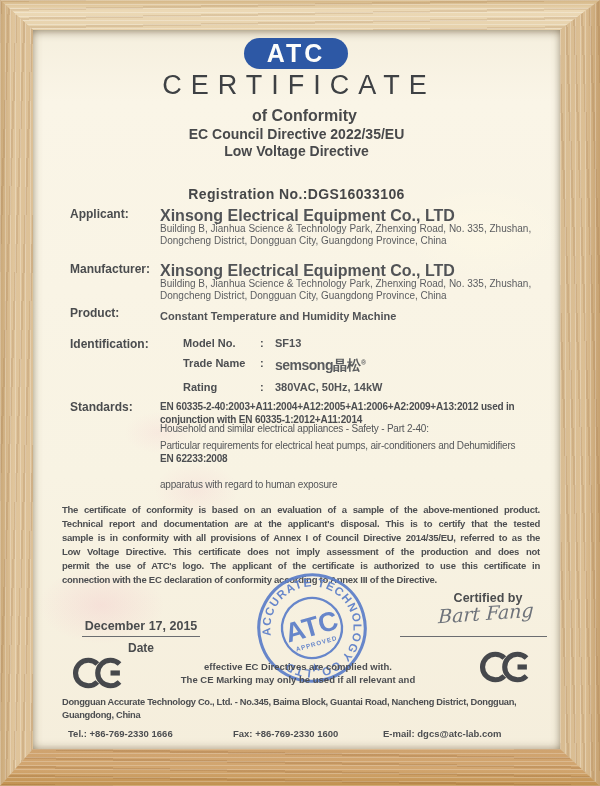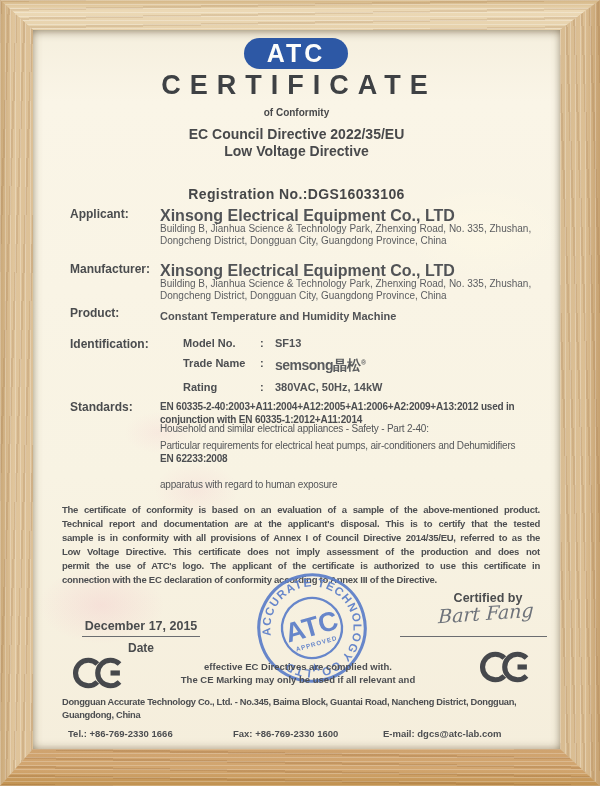--- a/index.html
+++ b/index.html
@@ -39,22 +39,22 @@
       linear-gradient(180deg,#f5efde 0,#faf5e7 10%,#f8f3e3 62%,#f5eedc 100%);
     box-shadow:inset 0 6px 8px -4px rgba(90,70,40,.5),inset 6px 0 8px -5px rgba(90,70,40,.3),
       inset -6px 0 8px -5px rgba(90,70,40,.3),inset 0 -6px 8px -5px rgba(90,70,40,.35);}
 
   .abs{position:absolute;}
   .ctr{left:0;width:527px;text-align:center;}
 
   
   .atc-pill{top:8px;left:211px;width:104px;height:31px;border-radius:16px;background:#2d58a5;
     color:#fdfdfb;font-weight:bold;font-size:25px;letter-spacing:3px;text-align:center;line-height:30px;}
-  .cert-title{top:40px;font-weight:bold;font-size:27px;letter-spacing:9px;color:#3e4144;padding-left:5px;box-sizing:border-box;}
-  .subtitle{top:77px;font-weight:bold;font-size:10px;color:#48494b;}
+  .cert-title{top:40px;font-weight:normal;font-size:27px;letter-spacing:9px;color:#3e4144;padding-left:5px;box-sizing:border-box;}
+  .subtitle{top:77px;font-weight:bold;font-size:16px;color:#48494b;padding-left:8px;}
   .directive1{top:96px;font-weight:bold;font-size:14px;color:#48494b;}
   .directive2{top:113px;font-weight:bold;font-size:14px;color:#48494b;}
   .registration{top:156px;font-weight:bold;font-size:14px;letter-spacing:.4px;color:#454648;}
 
   
   .lbl{left:37px;font-weight:bold;font-size:12px;color:#4a4c4e;white-space:nowrap;}
   .val{left:127px;white-space:nowrap;}
   .vname{font-weight:bold;font-size:16px;color:#515356;}
   .vaddr{font-size:10px;color:#5b5d60;}
   .vprod{font-weight:bold;font-size:11px;color:#515356;}

